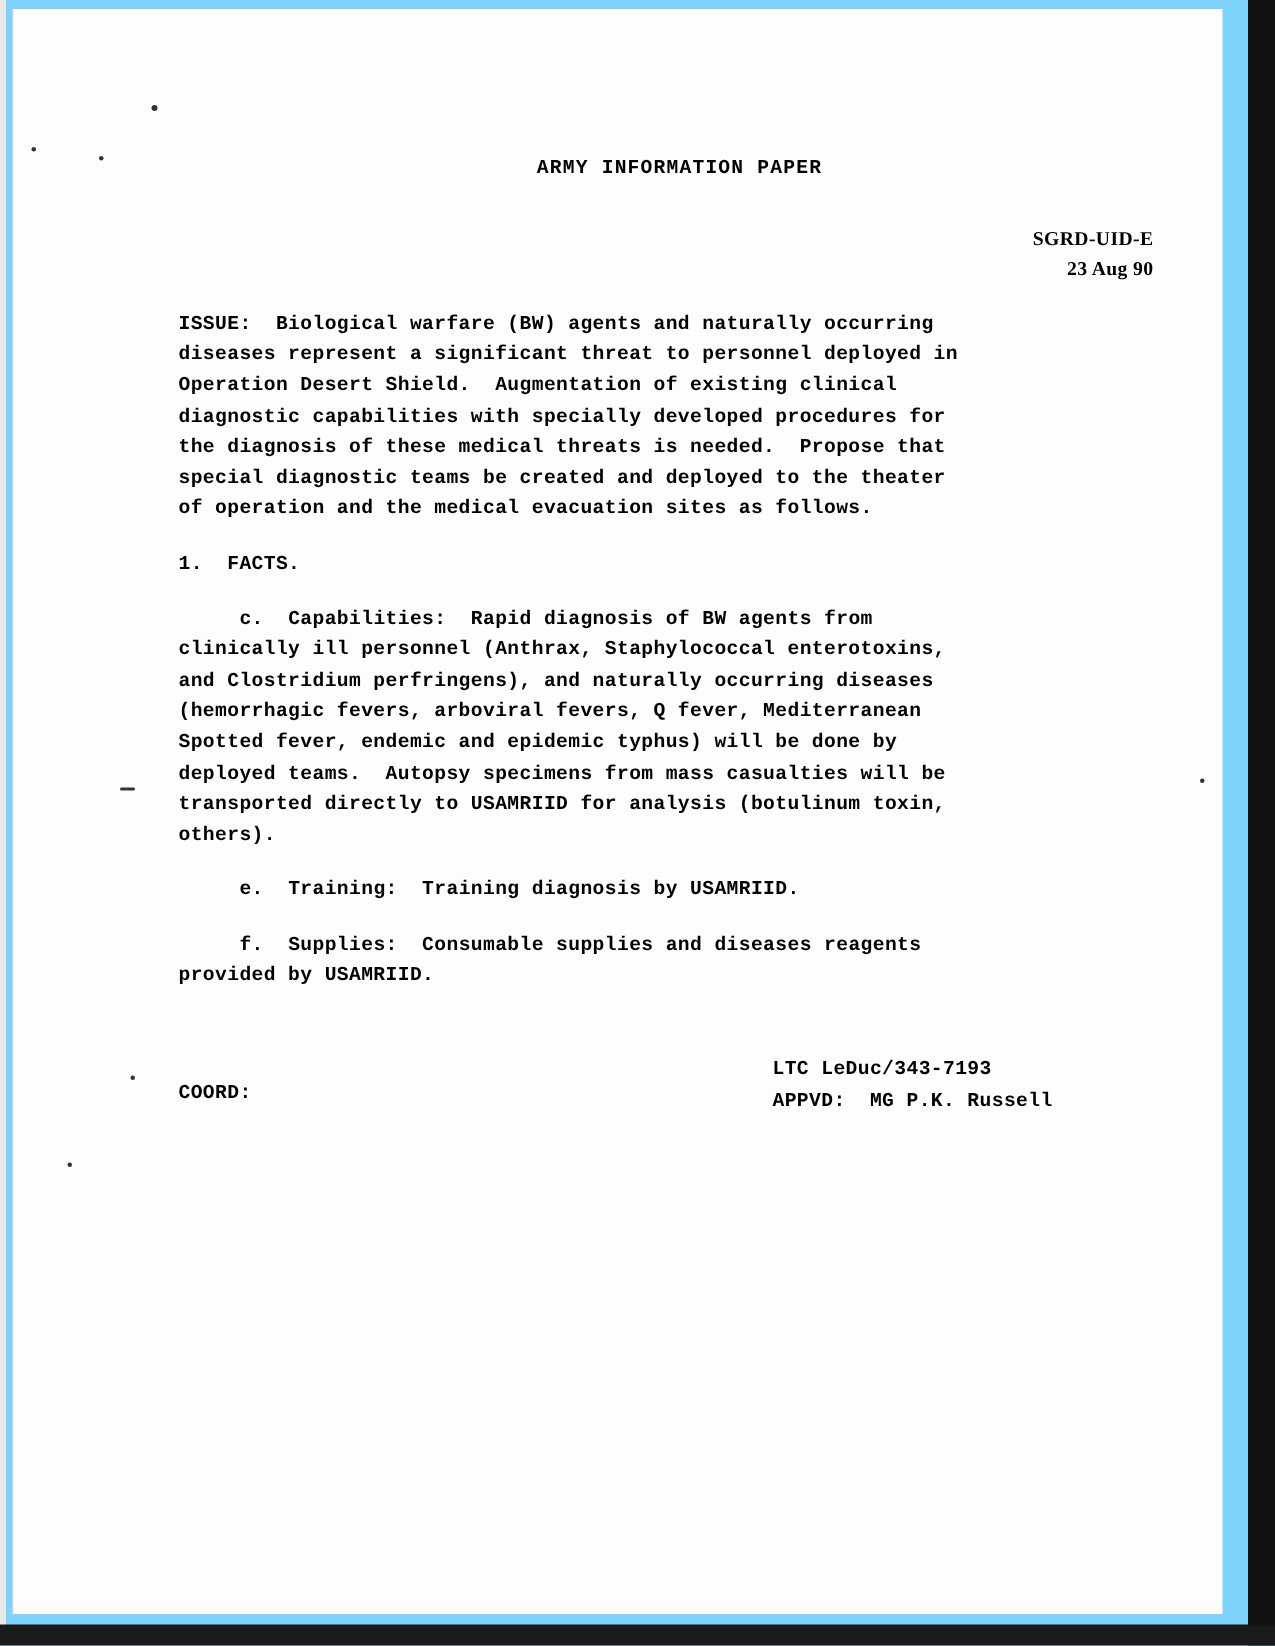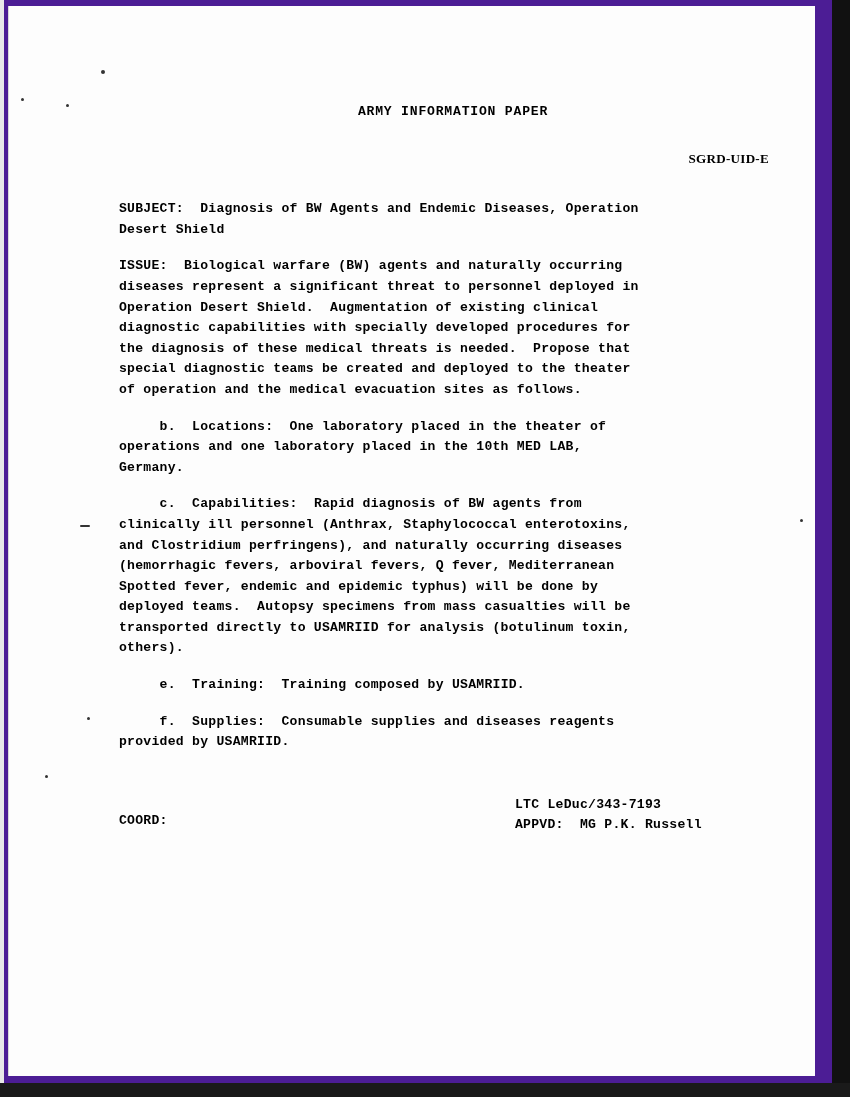--- a/index.html
+++ b/index.html
@@ -14,21 +14,21 @@
     color: #000000;
     position: relative;
     overflow: hidden;
   }
   .page {
     position: absolute;
     left: 0;
     top: 0;
     width: 850px;
     height: 1097px;
-    background: #4c1d95;
+    background: #7dd3fc;
   }
   
   .scan-edge-right {
     position: absolute;
     top: 0;
     right: 0;
     width: 18px;
     height: 1097px;
     background: #111111;
   }
@@ -139,50 +139,47 @@
     <span class="speck s5"></span>
     <span class="speck s6"></span>
     <span class="speck s7"></span>
 
     <div class="content">
 
       <div class="doc-title">ARMY INFORMATION PAPER</div>
 
       <div class="meta-block">
         <div>SGRD-UID-E</div>
+        <div>23 Aug 90</div>
       </div>
 
-      <div class="para first">SUBJECT:  Diagnosis of BW Agents and Endemic Diseases, Operation
-Desert Shield</div>
 
       <div class="para">ISSUE:  Biological warfare (BW) agents and naturally occurring
 diseases represent a significant threat to personnel deployed in
 Operation Desert Shield.  Augmentation of existing clinical
 diagnostic capabilities with specially developed procedures for
 the diagnosis of these medical threats is needed.  Propose that
 special diagnostic teams be created and deployed to the theater
 of operation and the medical evacuation sites as follows.</div>
 
+      <div class="para">1.  FACTS.</div>
 
 
-      <div class="para indent">     b.  Locations:  One laboratory placed in the theater of
-operations and one laboratory placed in the 10th MED LAB,
-Germany.</div>
 
       <div class="para indent">     c.  Capabilities:  Rapid diagnosis of BW agents from
 clinically ill personnel (Anthrax, Staphylococcal enterotoxins,
 and Clostridium perfringens), and naturally occurring diseases
 (hemorrhagic fevers, arboviral fevers, Q fever, Mediterranean
 Spotted fever, endemic and epidemic typhus) will be done by
 deployed teams.  Autopsy specimens from mass casualties will be
 transported directly to USAMRIID for analysis (botulinum toxin,
 others).</div>
 
 
-      <div class="para indent">     e.  Training:  Training composed by USAMRIID.</div>
+      <div class="para indent">     e.  Training:  Training diagnosis by USAMRIID.</div>
 
       <div class="para indent">     f.  Supplies:  Consumable supplies and diseases reagents
 provided by USAMRIID.</div>
 
       <div class="footer">
         <div class="footer-left">COORD:</div>
         <div class="footer-right">LTC LeDuc/343-7193
 APPVD:  MG P.K. Russell</div>
       </div>
 

